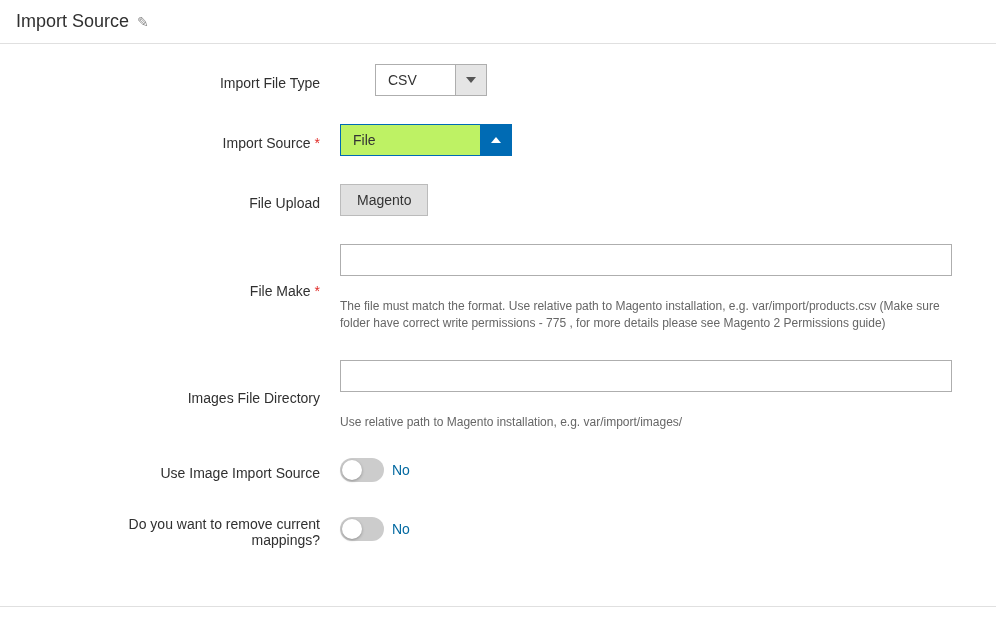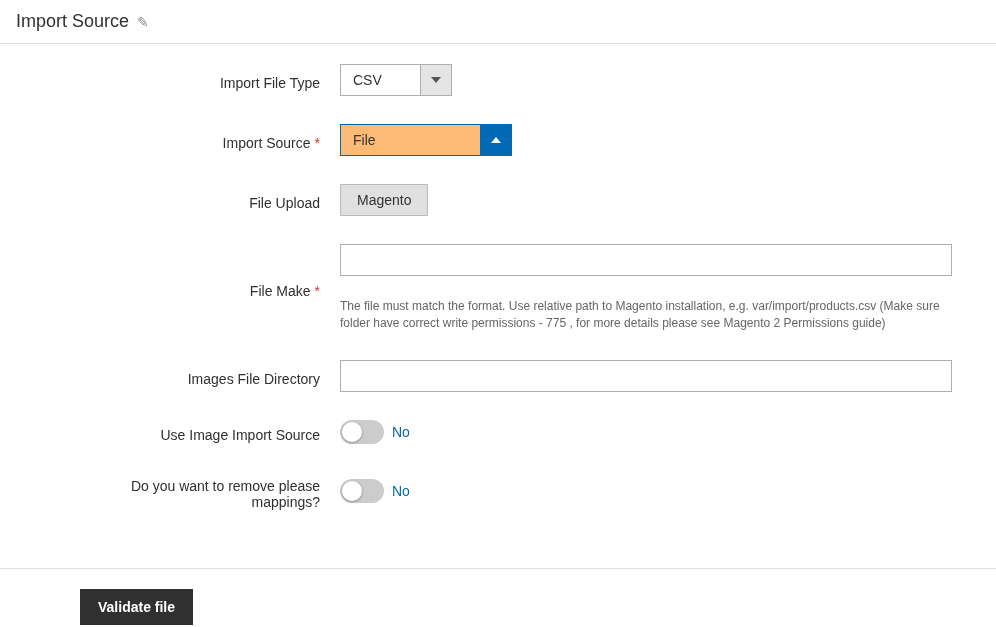--- a/index.html
+++ b/index.html
@@ -77,20 +77,21 @@
       border: 1px solid #aeaeae;
       border-right: none;
       padding: 5px 12px;
       font-size: 14px;
       color: #333;
       background: #fff;
       min-width: 80px;
       height: 32px;
       display: flex;
       align-items: center;
+      margin-left: 35px;
     }
 
     .select-arrow-btn {
       background: #e5e5e5;
       border: 1px solid #aeaeae;
       width: 32px;
       height: 32px;
       display: flex;
       align-items: center;
       justify-content: center;
@@ -102,21 +103,21 @@
       display: flex;
       align-items: stretch;
     }
 
     .select-file-text {
       border: 1px solid #006bb4;
       border-right: none;
       padding: 5px 12px;
       font-size: 14px;
       color: #333;
-      background: #fdba74;
+      background: #bef264;
       min-width: 140px;
       height: 32px;
       display: flex;
       align-items: center;
     }
 
     .select-file-arrow-btn {
       background: #006bb4;
       border: 1px solid #006bb4;
       width: 32px;
@@ -272,39 +273,40 @@
     <div class="form-field">
       <input type="text" class="text-input" value="" style="">
       <div class="help-text">The file must match the format. Use relative path to Magento installation, e.g. var/import/products.csv (Make sure folder have correct write permissions - 775 , for more details please see Magento 2 Permissions guide)</div>
     </div>
   </div>
 
   <div class="form-row">
     <div class="form-label">Images File Directory</div>
     <div class="form-field">
       <input type="text" class="text-input" value="" style="">
+      <div class="help-text">Use relative path to Magento installation, e.g. var/import/images/</div>
     </div>
   </div>
 
   <div class="form-row">
     <div class="form-label">Use Image Import Source</div>
     <div class="form-field">
       <div class="toggle-row">
         <div class="toggle-switch">
           <div class="toggle-track">
             <div class="toggle-thumb"></div>
           </div>
         </div>
         <span class="toggle-label">No</span>
       </div>
     </div>
   </div>
 
   <div class="form-row">
-    <div class="form-label">Do you want to remove please mappings?</div>
+    <div class="form-label">Do you want to remove current mappings?</div>
     <div class="form-field">
       <div class="toggle-row">
         <div class="toggle-switch">
           <div class="toggle-track">
             <div class="toggle-thumb"></div>
           </div>
         </div>
         <span class="toggle-label">No</span>
       </div>
     </div>

